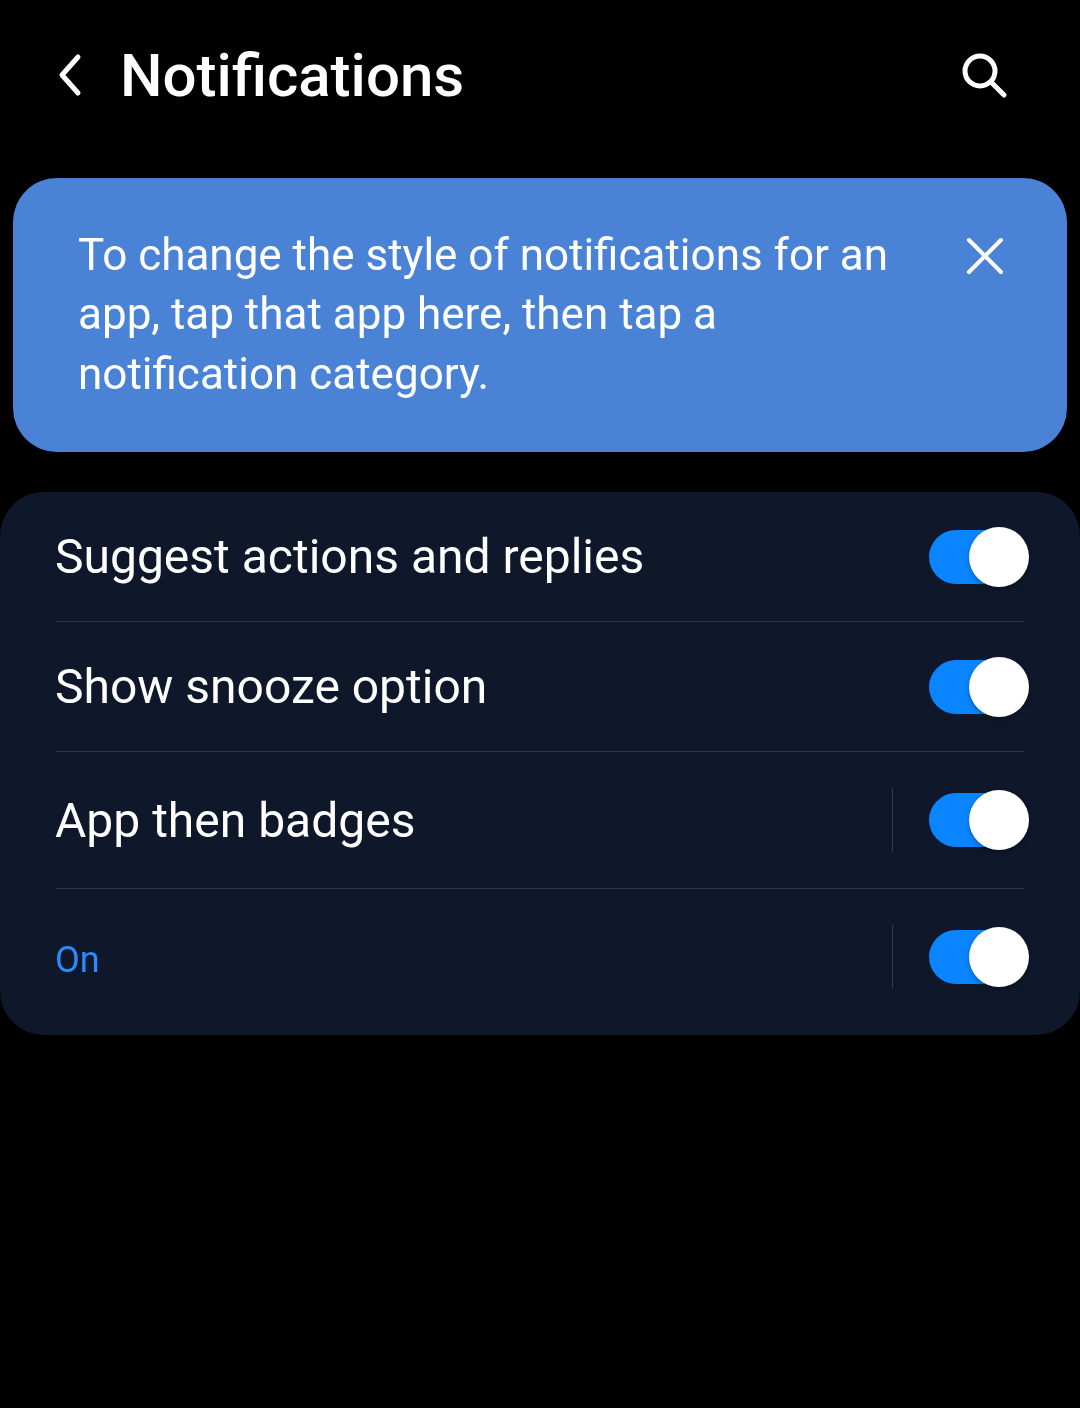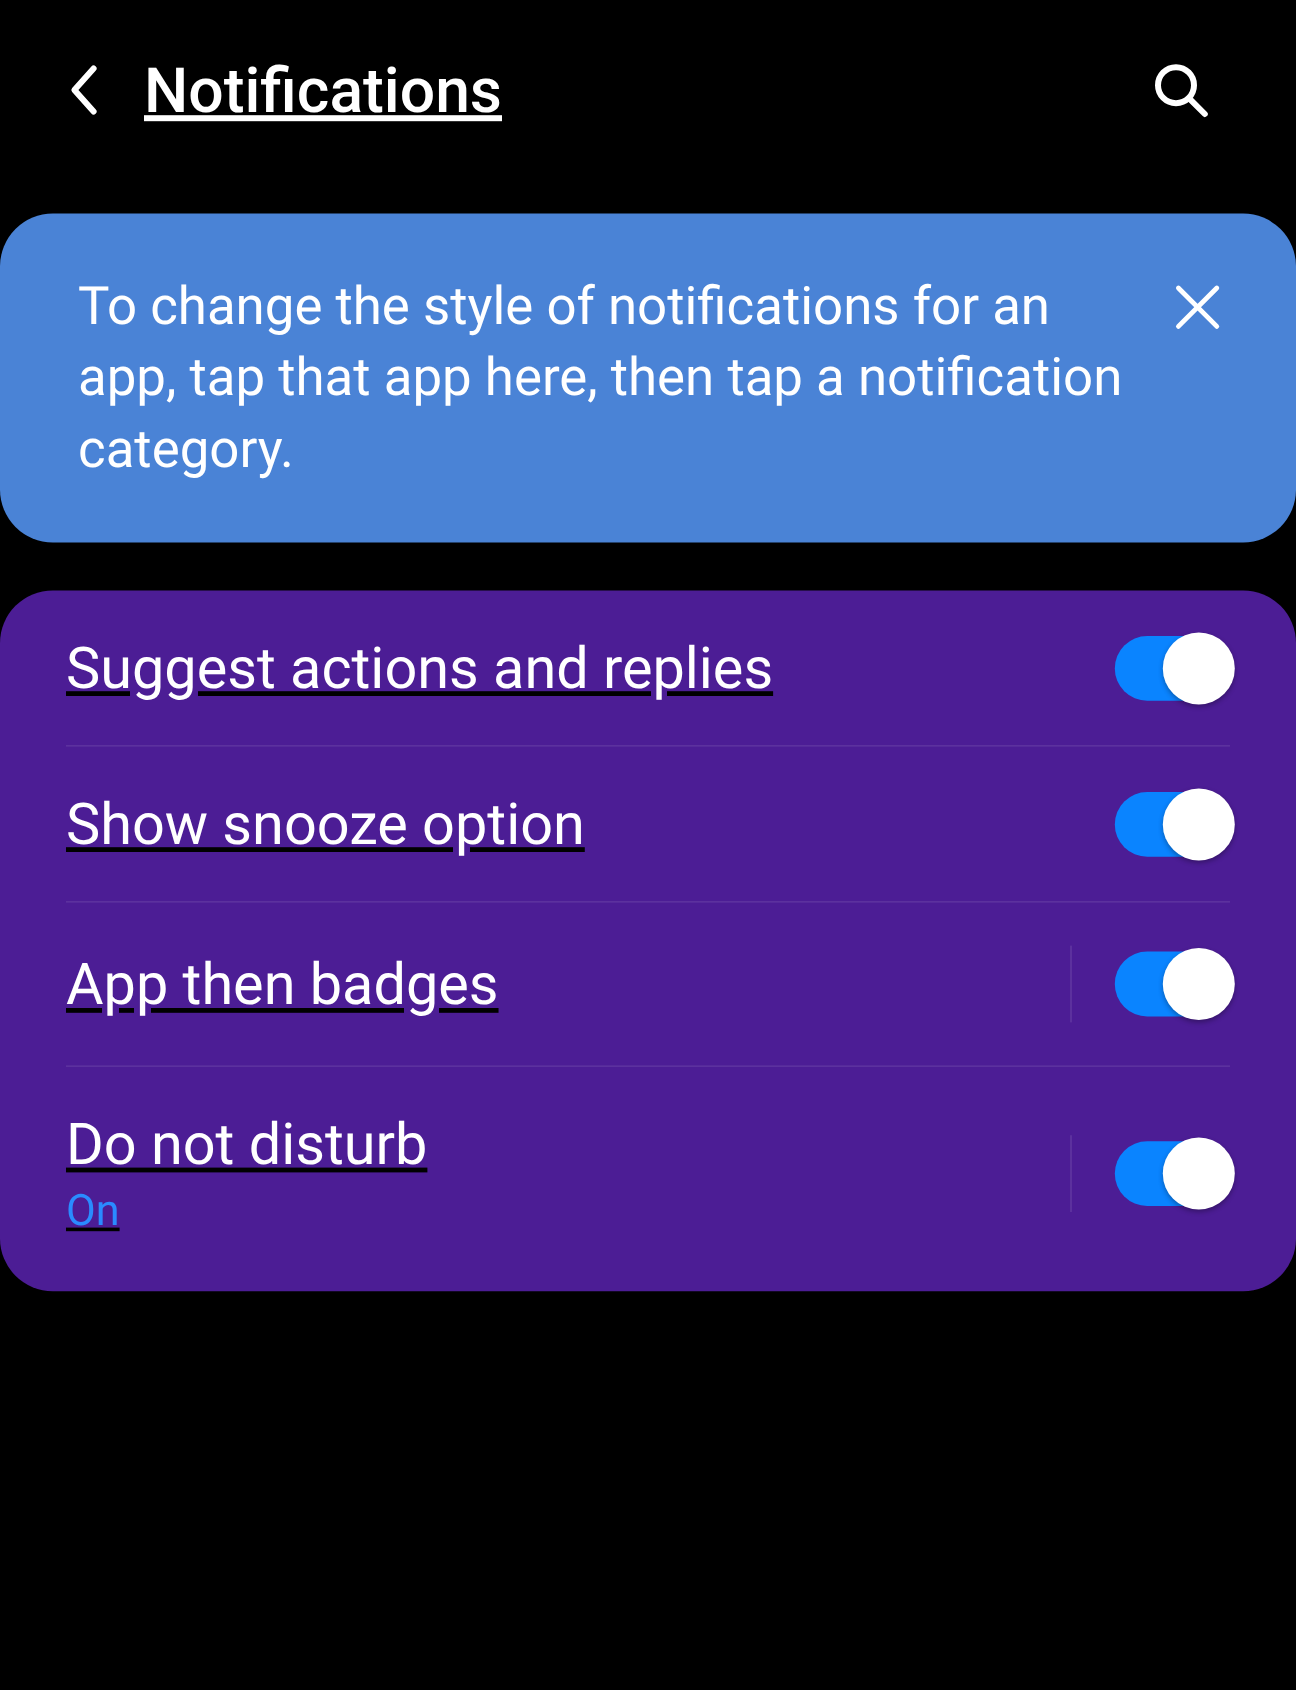--- a/index.html
+++ b/index.html
@@ -21,39 +21,38 @@
       height: 40px;
       display: flex;
       align-items: center;
       justify-content: center;
       margin-right: 30px;
       cursor: pointer;
     }
     .back-icon svg { stroke: #fff; }
     .page-title {
       color: #fff;
-      font-size: 52px;
+      font-size: 60px;
       font-weight: 500;
       flex: 1;
-      text-decoration: underline;
     }
     .search-icon {
       width: 52px;
       height: 52px;
       display: flex;
       align-items: center;
       justify-content: center;
       cursor: pointer;
       margin-right: 20px;
     }
     .search-icon svg { stroke: #fff; fill: none; }
     .info-banner {
       background: #4A83D6;
       border-radius: 44px;
-      margin: 28px 0;
+      margin: 28px 13px;
       padding: 48px 60px 48px 65px;
       display: flex;
       align-items: flex-start;
       justify-content: space-between;
     }
     .info-text {
       color: #fff;
       font-size: 44px;
       line-height: 1.35;
       flex: 1;
@@ -63,25 +62,24 @@
       width: 44px;
       height: 44px;
       display: flex;
       align-items: center;
       justify-content: center;
       cursor: pointer;
       margin-top: 8px;
     }
     .close-icon svg { stroke: #fff; }
     .card {
-      background: #4c1d95;
+      background: #0f172a;
       border-radius: 44px;
       margin-top: 40px;
       padding: 0 55px;
-      text-decoration: underline;
     }
     .row {
       display: flex;
       align-items: center;
       padding: 36px 0;
       border-bottom: 1px solid rgba(255,255,255,0.12);
       cursor: pointer;
     }
     .row:last-child { border-bottom: none; padding-bottom: 46px; }
     .row-text {
@@ -187,21 +185,20 @@
       <div class="vdiv"></div>
       <div class="toggle">
           <div class="thumb"></div>
         </div>
     </div>
   </div>
 
 
   <div class="row">
     <div class="row-text">
-      <span class="row-label">Do not disturb</span>
       <span class="row-status">On</span>
     </div>
     <div class="row-right">
       <div class="vdiv"></div>
       <div class="toggle">
           <div class="thumb"></div>
         </div>
     </div>
   </div>
 </div>

